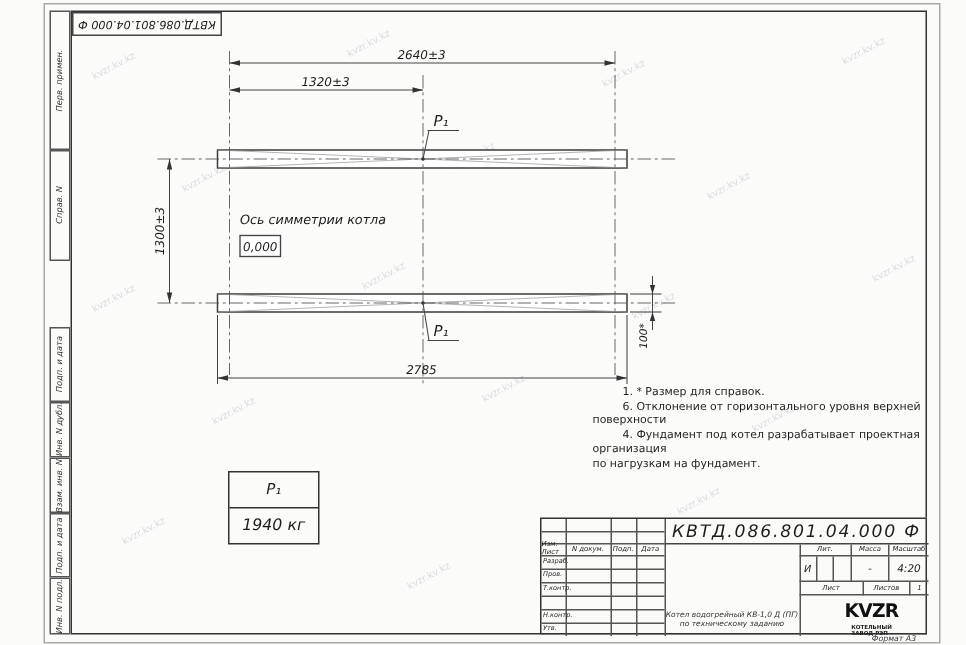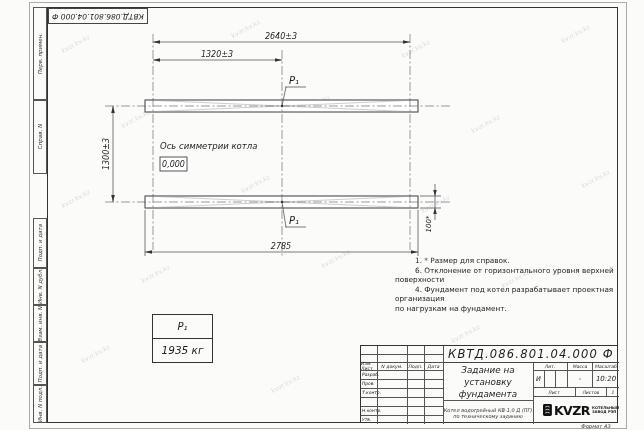--- a/index.html
+++ b/index.html
@@ -200,21 +200,21 @@
     <text class="axl" x="160" y="149">Ось симметрии котла</text>
 
     <g>
       <rect x="160" y="157" width="27" height="14" fill="#fff" stroke="#444" stroke-width="0.9"></rect>
       <text class="dt" x="173.5" y="167" text-anchor="middle">0,000</text>
     </g>
   </svg>
 
   <div class="ptable">
     <div class="c c1">P₁</div>
-    <div class="c c2">1935 кг</div>
+    <div class="c c2">1940 кг</div>
   </div>
 
   <div class="notes">
     <div class="ind">1. * Размер для справок.</div>
     <div class="ind">6. Отклонение от горизонтального уровня верхней поверхности</div>
     <div class="ind">4. Фундамент под котел разрабатывает проектная организация</div>
     <div>по нагрузкам на фундамент.</div>
   </div>
 
   <div class="tb">
@@ -242,51 +242,44 @@
     <div class="abs rowlbl" style="left:0;top:33px;width:16px;height:9px;">Пров.</div>
     <div class="abs rowlbl" style="left:0;top:42px;width:16px;height:9px;">Т.контр.</div>
     <div class="abs rowlbl" style="left:0;top:51px;width:16px;height:9px;"></div>
     <div class="abs rowlbl" style="left:0;top:60px;width:16px;height:9px;">Н.контр.</div>
     <div class="abs rowlbl" style="left:0;top:69px;width:16px;height:9px;">Утв.</div>
 
     <div class="abs cell" style="left:82px;top:0;width:176px;height:17px;border-bottom:1.2px solid #444;">
       <span class="doc-num">КВТД.086.801.04.000 Ф</span>
     </div>
 
-    <div class="abs" style="left:82px;top:17px;width:90px;height:38px;border-bottom:1px solid #555;display:flex;align-items:center;justify-content:center;">
-      <div class="tb-title">
-        <div>Задание на</div>
-        <div>установку</div>
-        <div>фундамента</div>
-      </div>
-    </div>
 
     <div class="abs" style="left:82px;top:55px;width:90px;height:23px;display:flex;align-items:center;justify-content:center;">
       <div class="tb-product">
         <div>Котел водогрейный КВ-1,0 Д (ПГ)</div>
         <div>по техническому заданию</div>
       </div>
     </div>
     <div class="abs vl" style="left:172px;top:17px;height:61px;border-left-width:1.2px;"></div>
 
     <div class="abs cell hdr" style="left:172px;top:17px;width:35px;height:8px;border-right:1px solid #555;border-bottom:1px solid #555;">Лит.</div>
     <div class="abs cell hdr" style="left:207px;top:17px;width:25px;height:8px;border-right:1px solid #555;border-bottom:1px solid #555;">Масса</div>
     <div class="abs cell hdr" style="left:232px;top:17px;width:26px;height:8px;border-bottom:1px solid #555;">Масштаб</div>
 
     <div class="abs cell" style="left:172px;top:25px;width:12px;height:17px;border-right:1px solid #555;border-bottom:1px solid #555;font-size:6.5px;">И</div>
     <div class="abs cell" style="left:184px;top:25px;width:11px;height:17px;border-right:1px solid #555;border-bottom:1px solid #555;"></div>
     <div class="abs cell" style="left:195px;top:25px;width:12px;height:17px;border-right:1px solid #555;border-bottom:1px solid #555;"></div>
     <div class="abs cell" style="left:207px;top:25px;width:25px;height:17px;border-right:1px solid #555;border-bottom:1px solid #555;font-size:7px;">-</div>
-    <div class="abs cell" style="left:232px;top:25px;width:26px;height:17px;border-bottom:1px solid #555;font-size:7px;">10:20</div>
+    <div class="abs cell" style="left:232px;top:25px;width:26px;height:17px;border-bottom:1px solid #555;font-size:7px;">4:20</div>
 
     <div class="abs cell hdr" style="left:172px;top:42px;width:43px;height:9px;border-right:1px solid #555;border-bottom:1px solid #555;">Лист</div>
     <div class="abs cell hdr" style="left:215px;top:42px;width:31px;height:9px;border-right:1px solid #555;border-bottom:1px solid #555;">Листов</div>
     <div class="abs cell hdr" style="left:246px;top:42px;width:12px;height:9px;border-bottom:1px solid #555;">1</div>
 
-    <div class="abs logo-wrap" style="left:172px;top:51px;width:86px;height:26px;">
+    <div class="abs logo-wrap" style="left:172px;top:51px;width:86px;height:26px;flex-direction:column;">
       <svg width="12" height="16" viewBox="0 0 12 16">
         <rect x="0" y="0" width="12" height="16" rx="2" fill="#111"></rect>
         <path d="M3,4 Q6,2 9,4" stroke="#fff" stroke-width="1" fill="none"></path>
         <path d="M3,8 Q6,6 9,8" stroke="#fff" stroke-width="1" fill="none"></path>
         <path d="M3,12 Q6,10 9,12" stroke="#fff" stroke-width="1" fill="none"></path>
       </svg>
       <span class="logo-name">KVZR</span>
       <span class="logo-cap">
         <div>КОТЕЛЬНЫЙ</div>
         <div>ЗАВОД РЭП</div>

